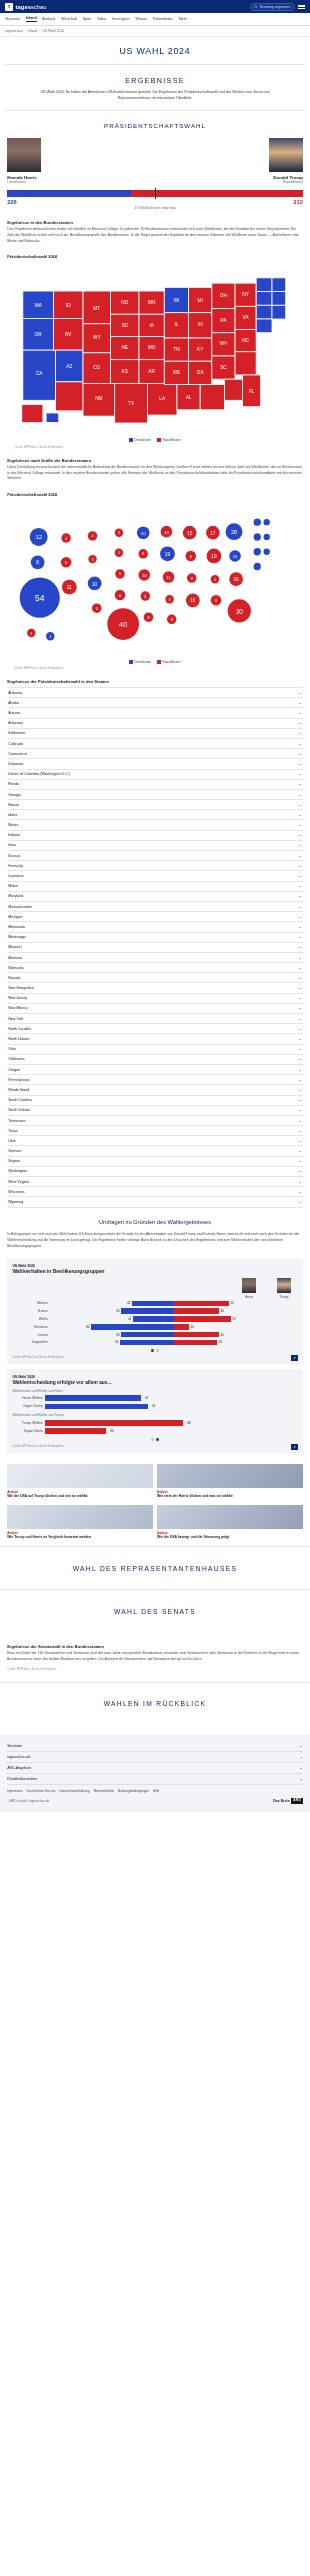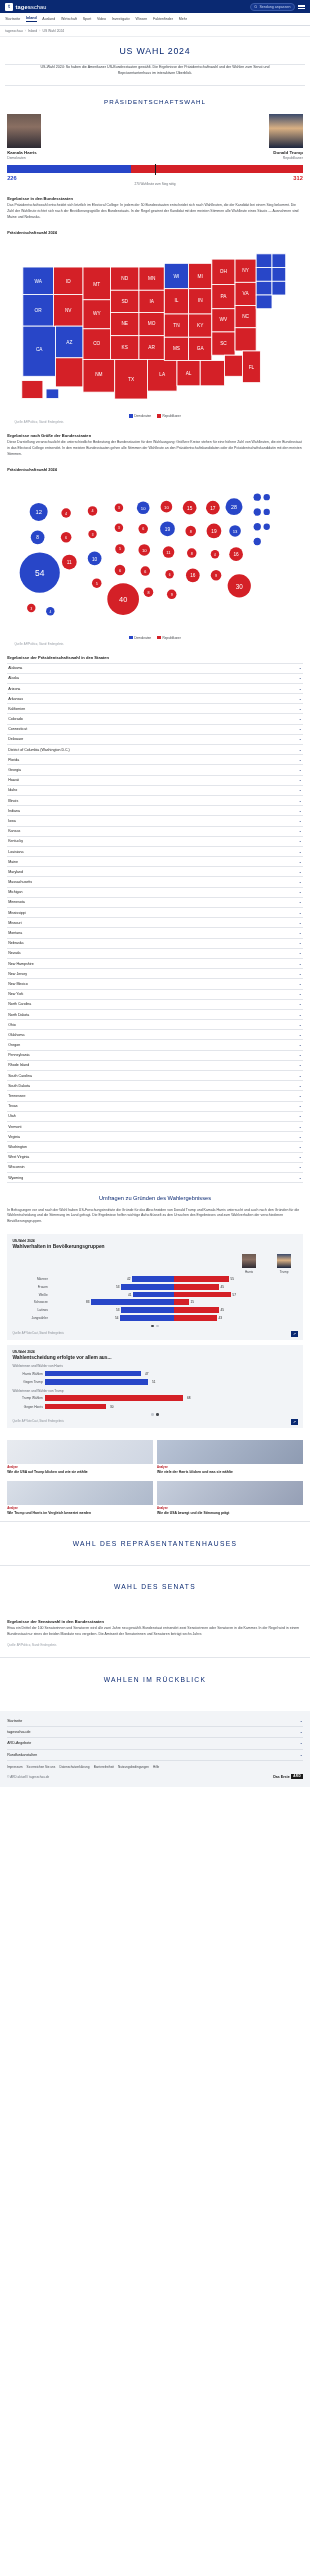--- a/index.html
+++ b/index.html
@@ -242,20 +242,21 @@
     <span>tagesschau</span>
     <span class="sep">›</span>
     <span>Inland</span>
     <span class="sep">›</span>
     <span>US Wahl 2024</span>
   </div>
 
   <h1 class="page-title">US WAHL 2024</h1>
   <hr class="hr-line">
 
+  <h2 class="section-head">ERGEBNISSE</h2>
   <p class="section-sub">US-Wahl 2024: So haben die Amerikaner US-Bundesstaaten gewählt. Die Ergebnisse der Präsidentschaftswahl und der Wahlen zum Senat und Repräsentantenhaus im interaktiven Überblick.</p>
   <hr class="hr-line">
 
   <h2 class="block-head">PRÄSIDENTSCHAFTSWAHL</h2>
 
   <div class="cand-row">
     <div class="cand">
       <div class="photo harris">
           <div class="face"></div>
         </div>

